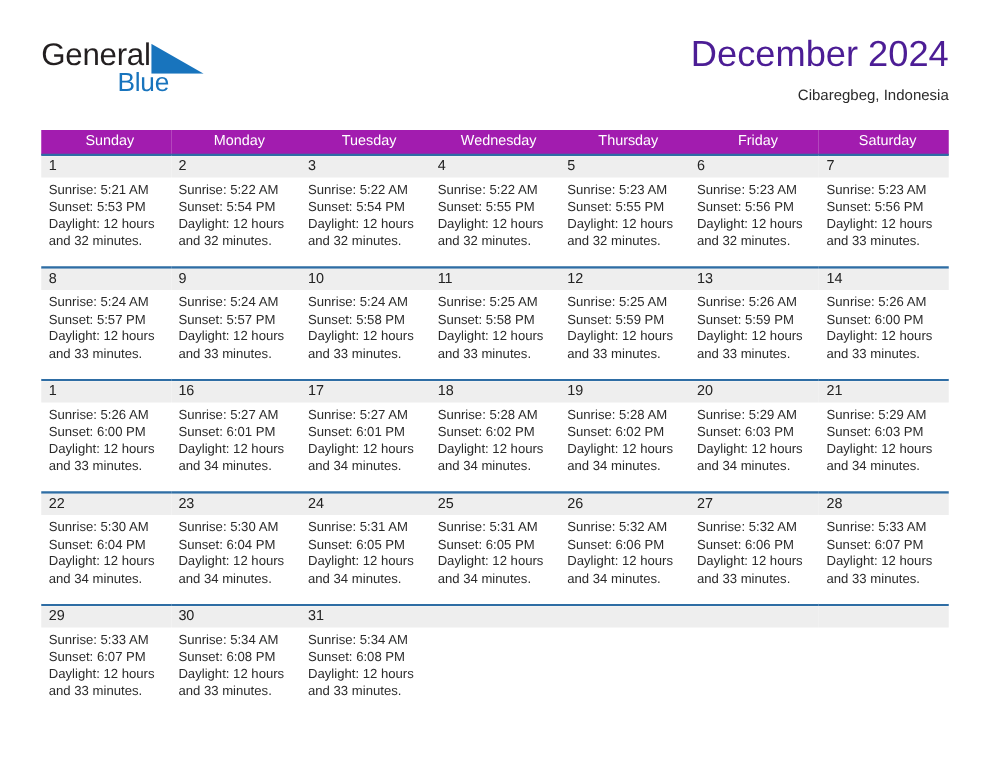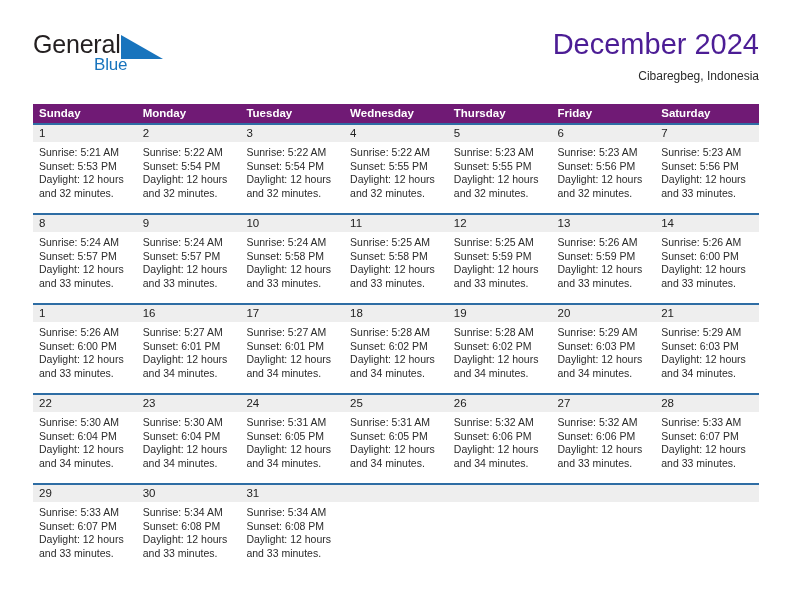--- a/index.html
+++ b/index.html
@@ -49,21 +49,21 @@
     white-space: nowrap;
   }
   .logo-tri {
     display: inline-block;
     vertical-align: top;
     margin-left: 0px;
     position: relative;
     top: 3px;
   }
   .logo-row2 {
-    font-size: 17px;
+    font-size: 21px;
     color: #1874bd;
     margin-left: 61px;
     margin-top: -3px;
     letter-spacing: -0.2px;
   }
 
   .title-block {
     position: absolute;
     right: 0px;
     top: 0px;
@@ -94,25 +94,25 @@
     border-collapse: collapse;
     table-layout: fixed;
   }
   .calendar th, .calendar td {
     padding: 0;
     margin: 0;
     vertical-align: top;
   }
 
   .dow {
-    background: #701a75;
+    background: #a21caf;
     color: #ffffff;
     font-size: 11.5px;
-    font-weight: bold;
-    text-align: left;
+    font-weight: normal;
+    text-align: center;
     height: 19px;
     line-height: 19px;
     padding-left: 6px !important;
     width: 103.71px;
     box-sizing: border-box;
   }
 
   .daycell {
     height: 90px;
     box-sizing: border-box;

